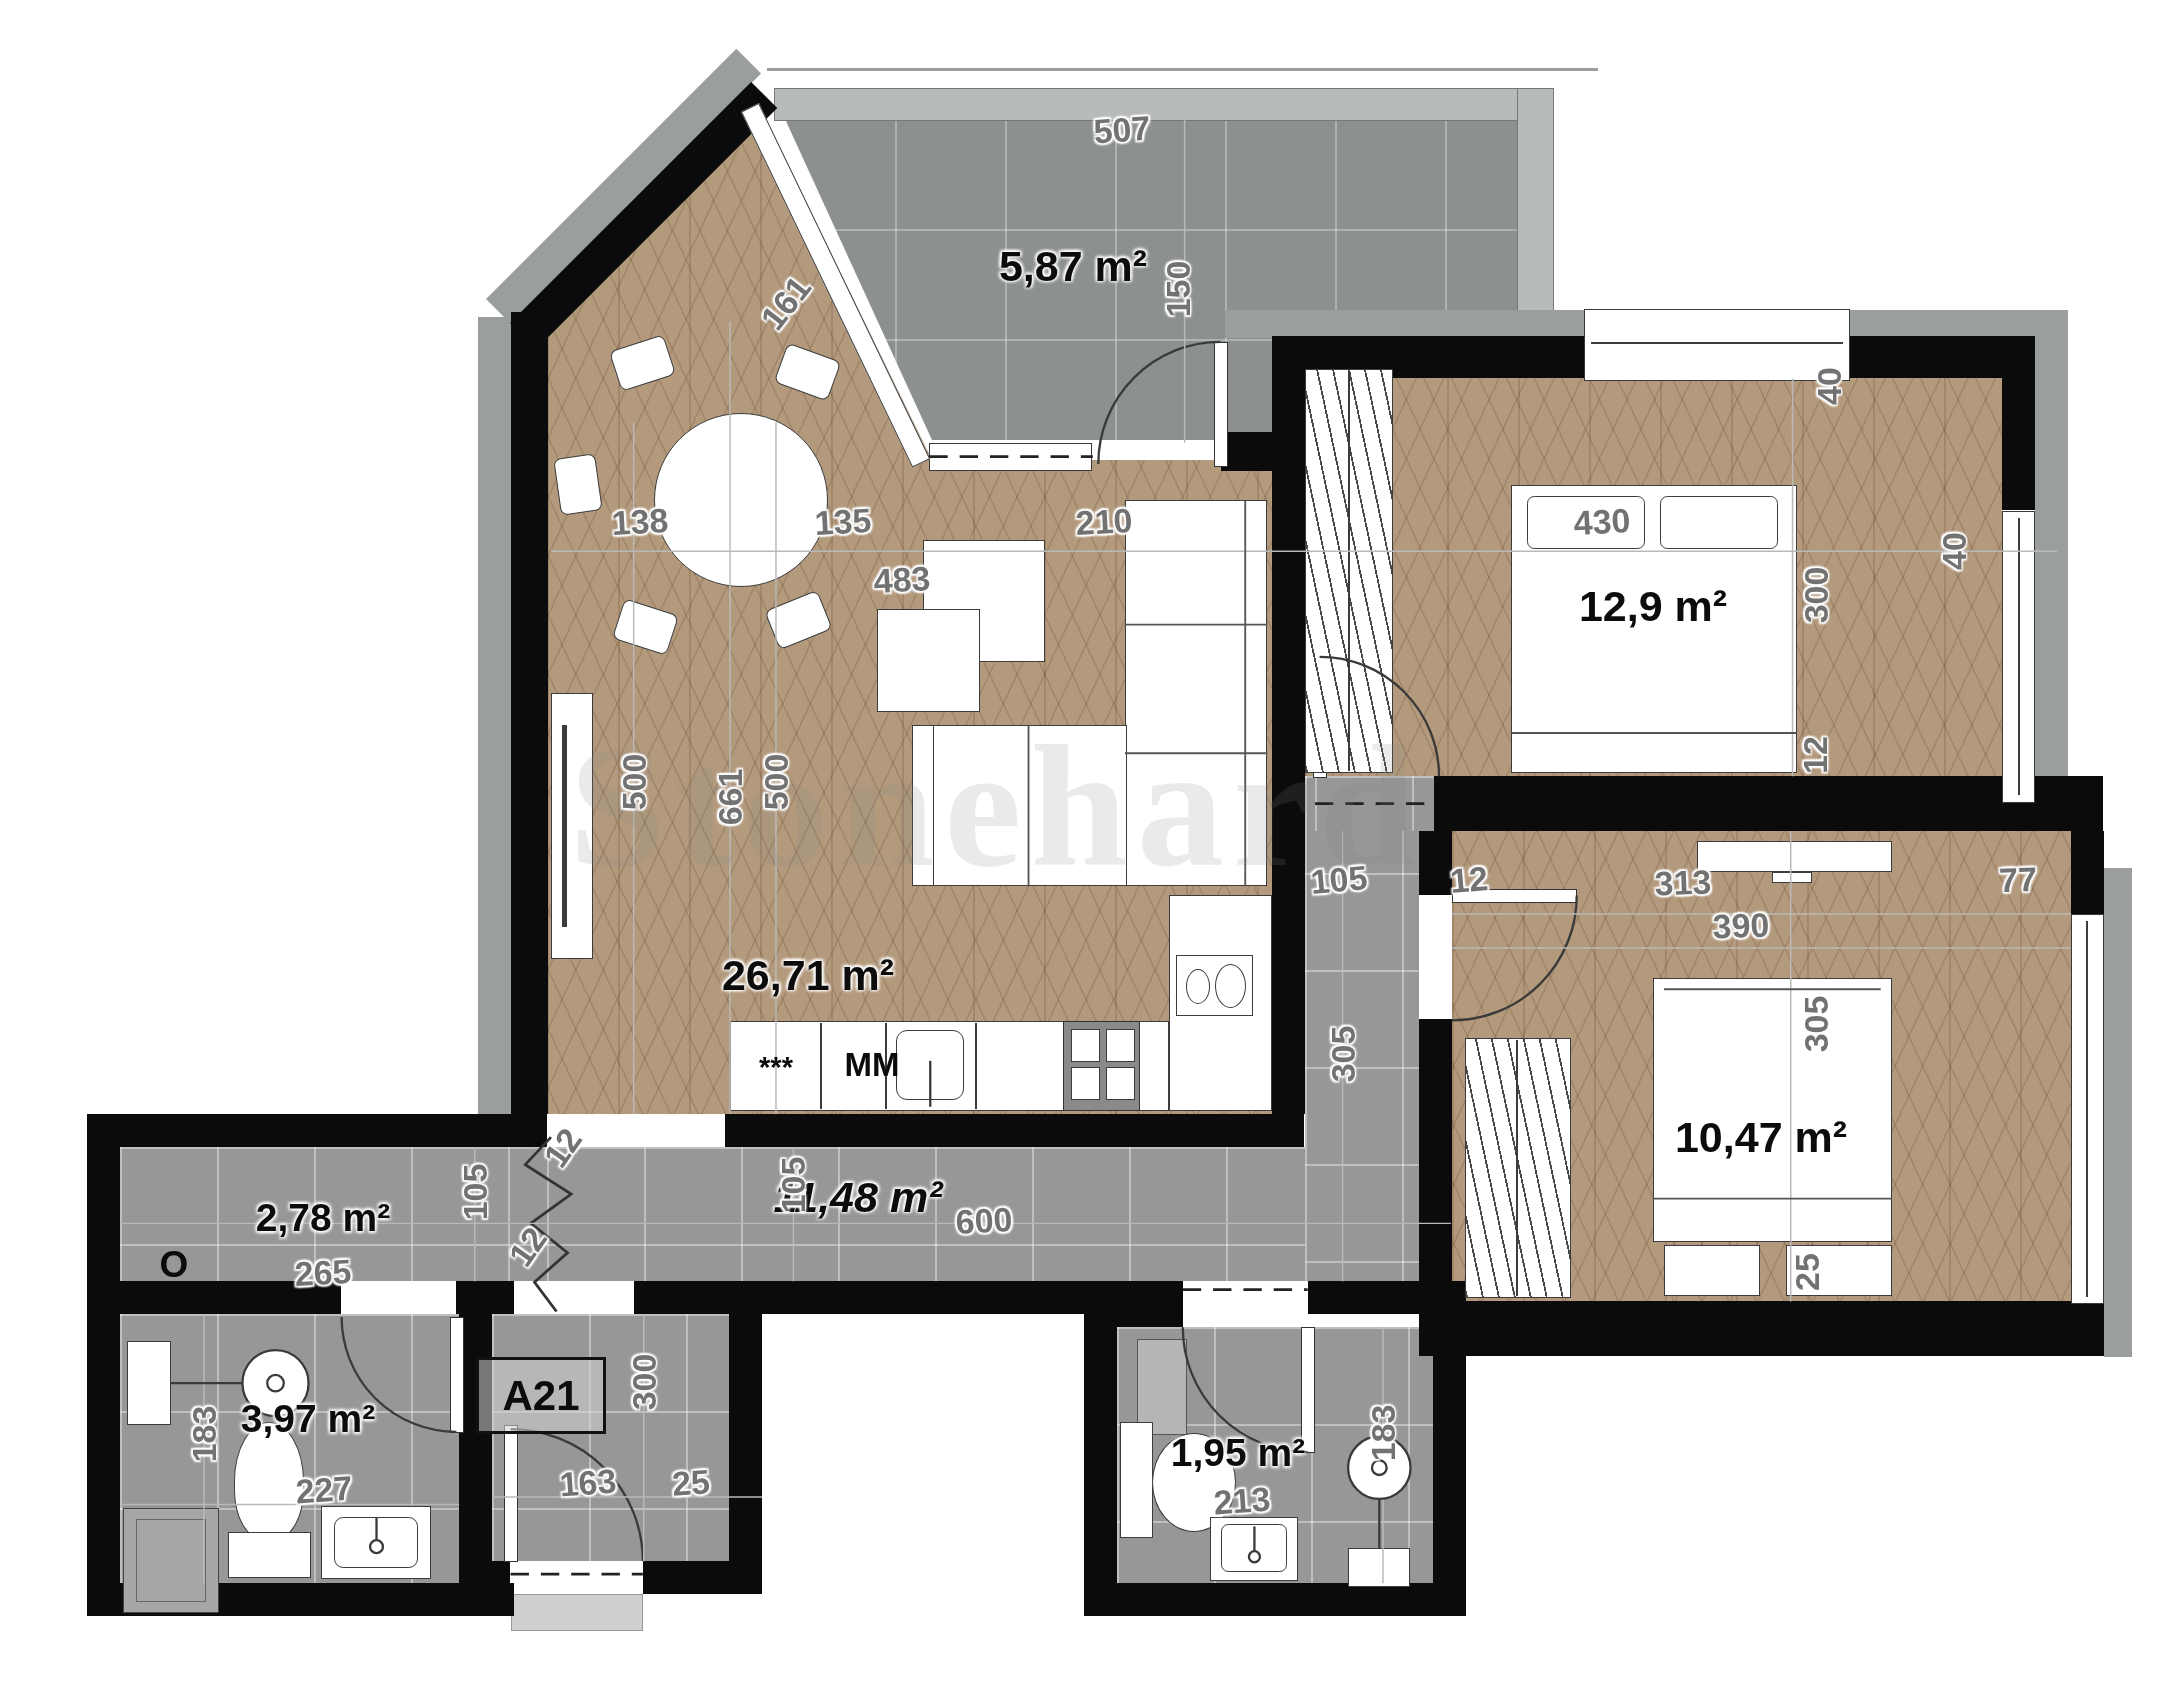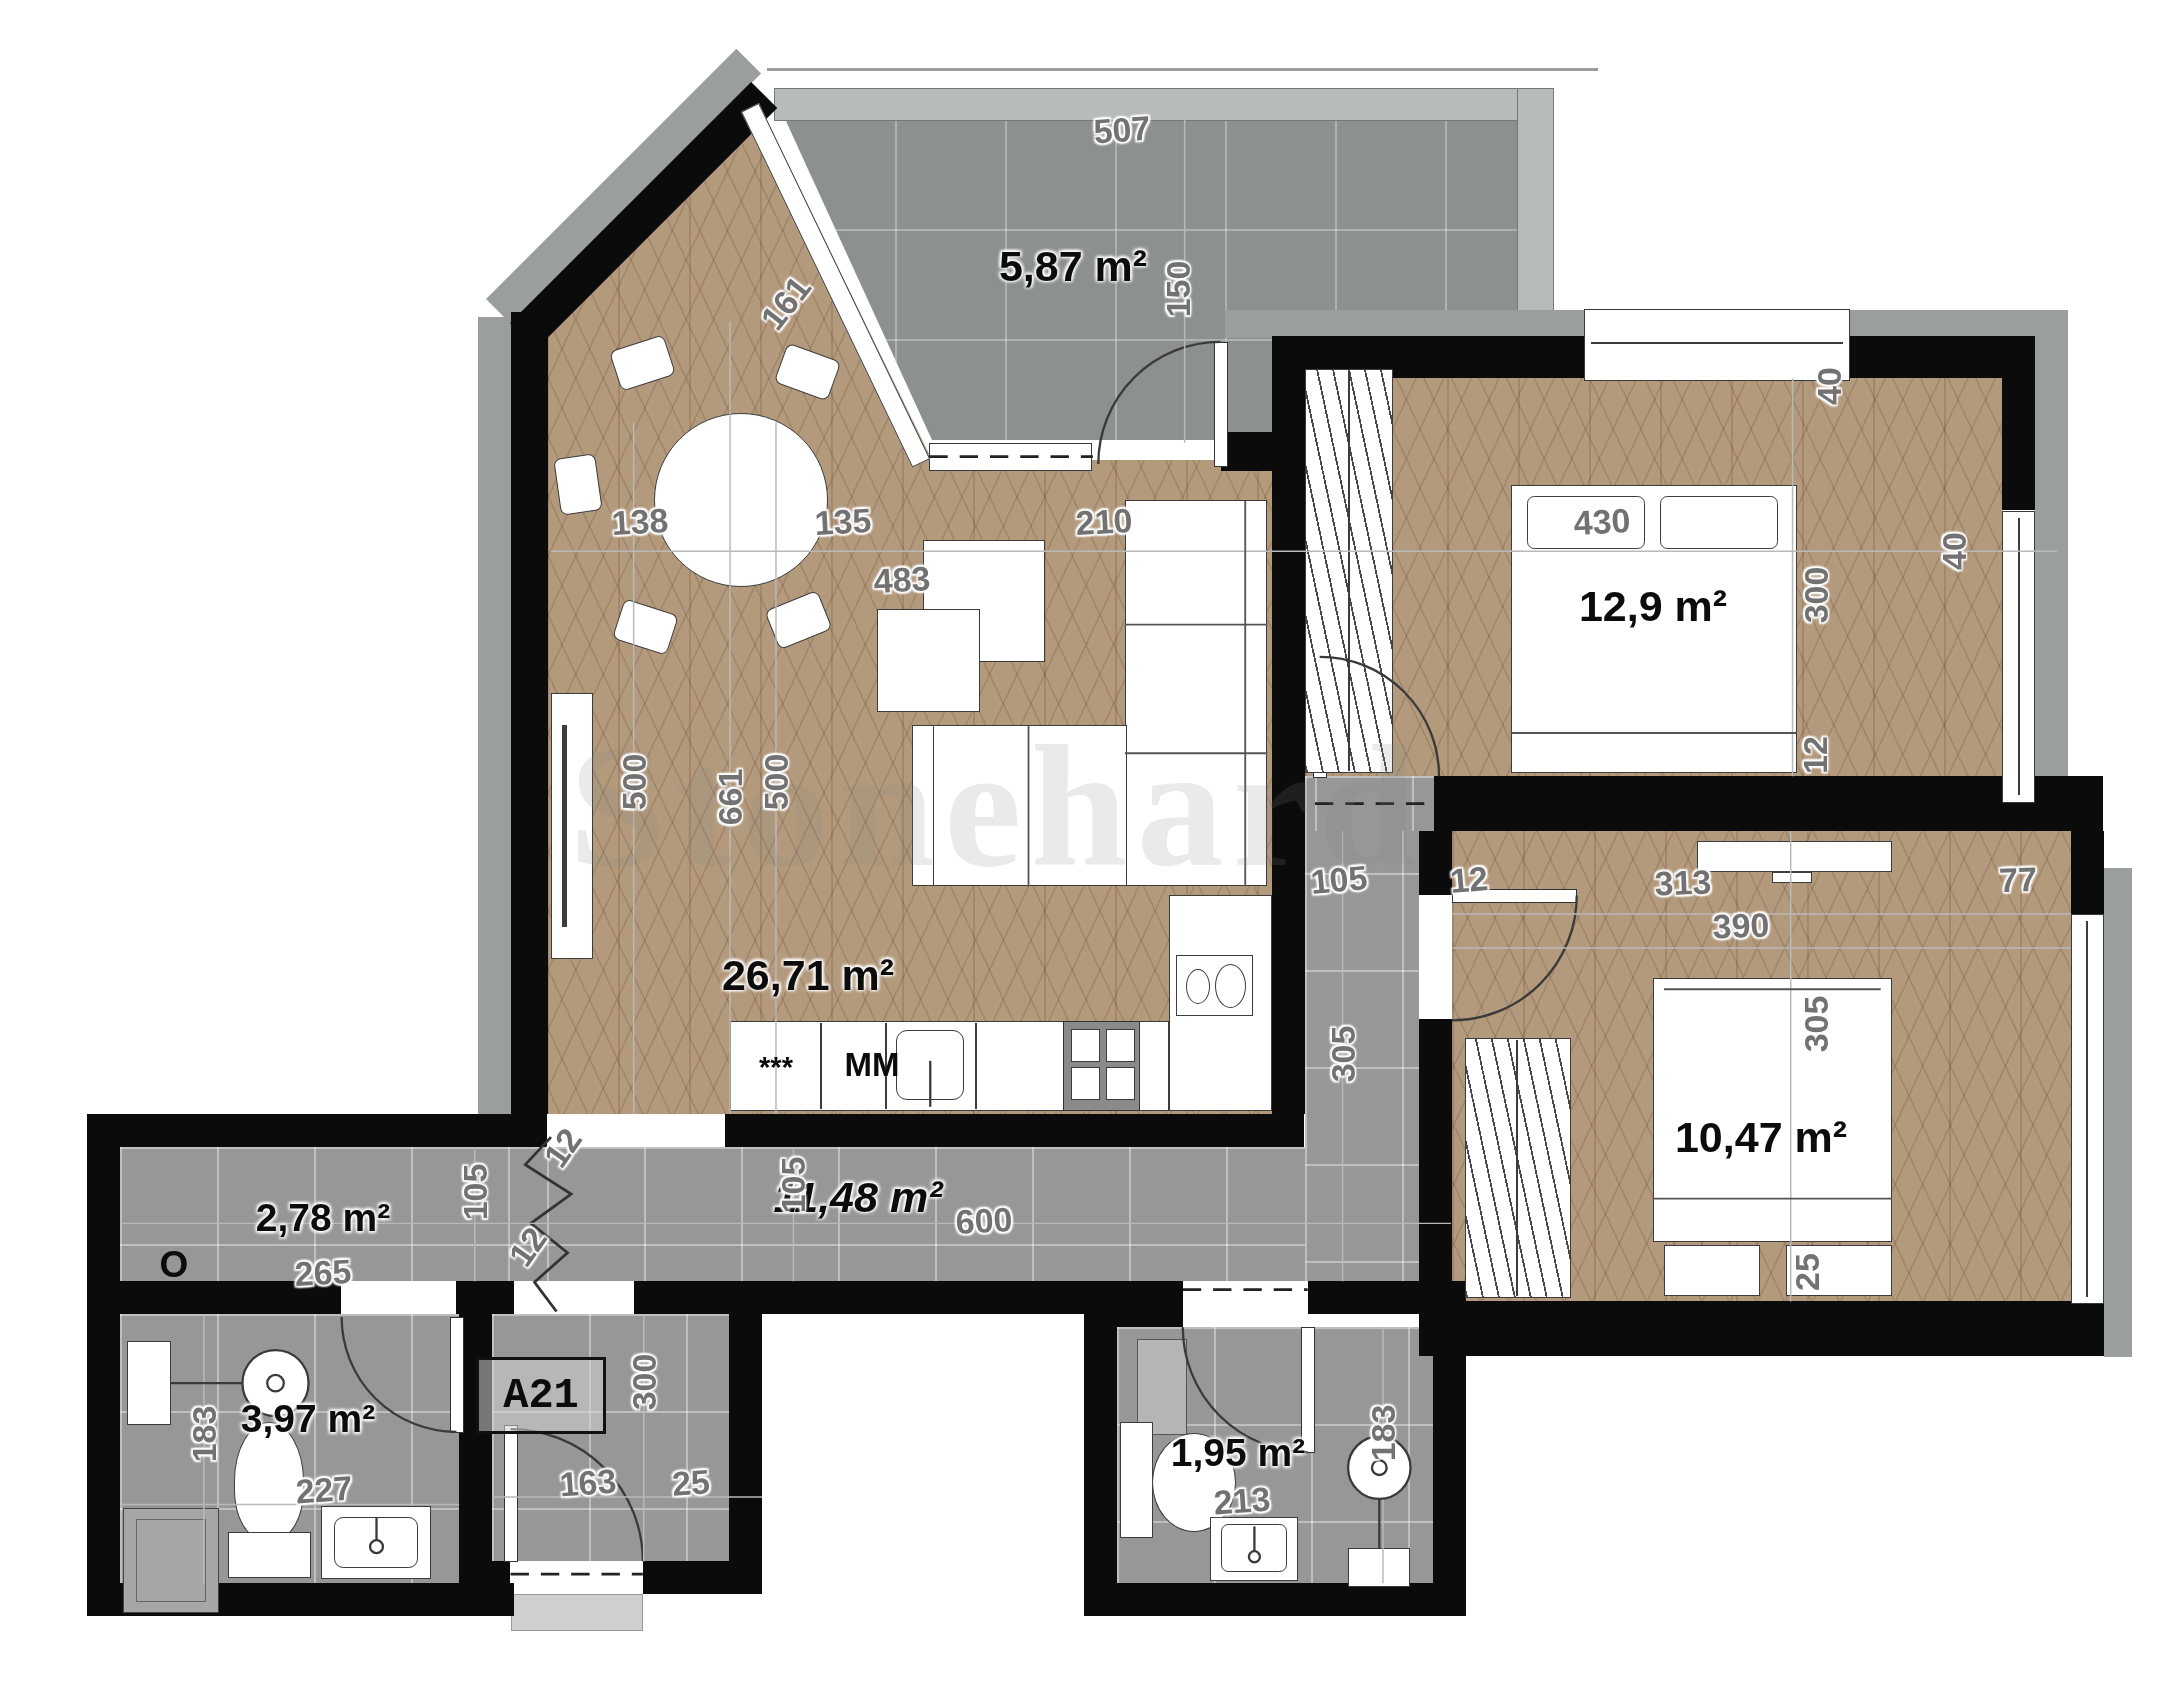--- a/index.html
+++ b/index.html
@@ -33,21 +33,21 @@
   .fline{background:#9c9c9c;}
   .dim{font-weight:bold;font-size:34px;color:#727272;white-space:nowrap;
        text-shadow:-1.8px -1.8px 1.8px #fff,1.8px -1.8px 1.8px #fff,-1.8px 1.8px 1.8px #fff,1.8px 1.8px 1.8px #fff,0 0 3.7px #fff;}
   .area{font-weight:bold;font-size:43px;color:#0c0c0c;white-space:nowrap;
        text-shadow:-1.8px -1.8px 2.8px rgba(255,255,255,.85),1.8px -1.8px 2.8px rgba(255,255,255,.85),
                    -1.8px 1.8px 2.8px rgba(255,255,255,.85),1.8px 1.8px 2.8px rgba(255,255,255,.85);}
   .applbl{font-weight:bold;color:#0c0c0c;white-space:nowrap;}
   .wm{color:rgba(130,130,130,.17);font-weight:bold;white-space:nowrap;}
   .unitbox{border:3.7px solid #111;background:rgba(210,210,210,.55);
        display:flex;align-items:center;justify-content:center;
-       font-weight:bold;font-size:42px;color:#0c0c0c;font-family:Liberation Mono, monospace;}
+       font-weight:bold;font-size:42px;color:#0c0c0c;}
   svg{left:0;top:0;}
 </style>
 </head>
 <body>
 
 <div id="plan">
 
   <div class="wood" style="left:547px;top:83px;width:725px;height:1064px;
               clip-path:polygon(201px 0,385px 377px,725px 377px,725px 1064px,178px 1064px,178px 1031px,0 1031px,0 241px);"></div>
   <div class="btile" style="left:785px;top:119px;width:735px;height:321px;clip-path:polygon(0 0,100% 0,100% 100%,20% 100%);"></div>

